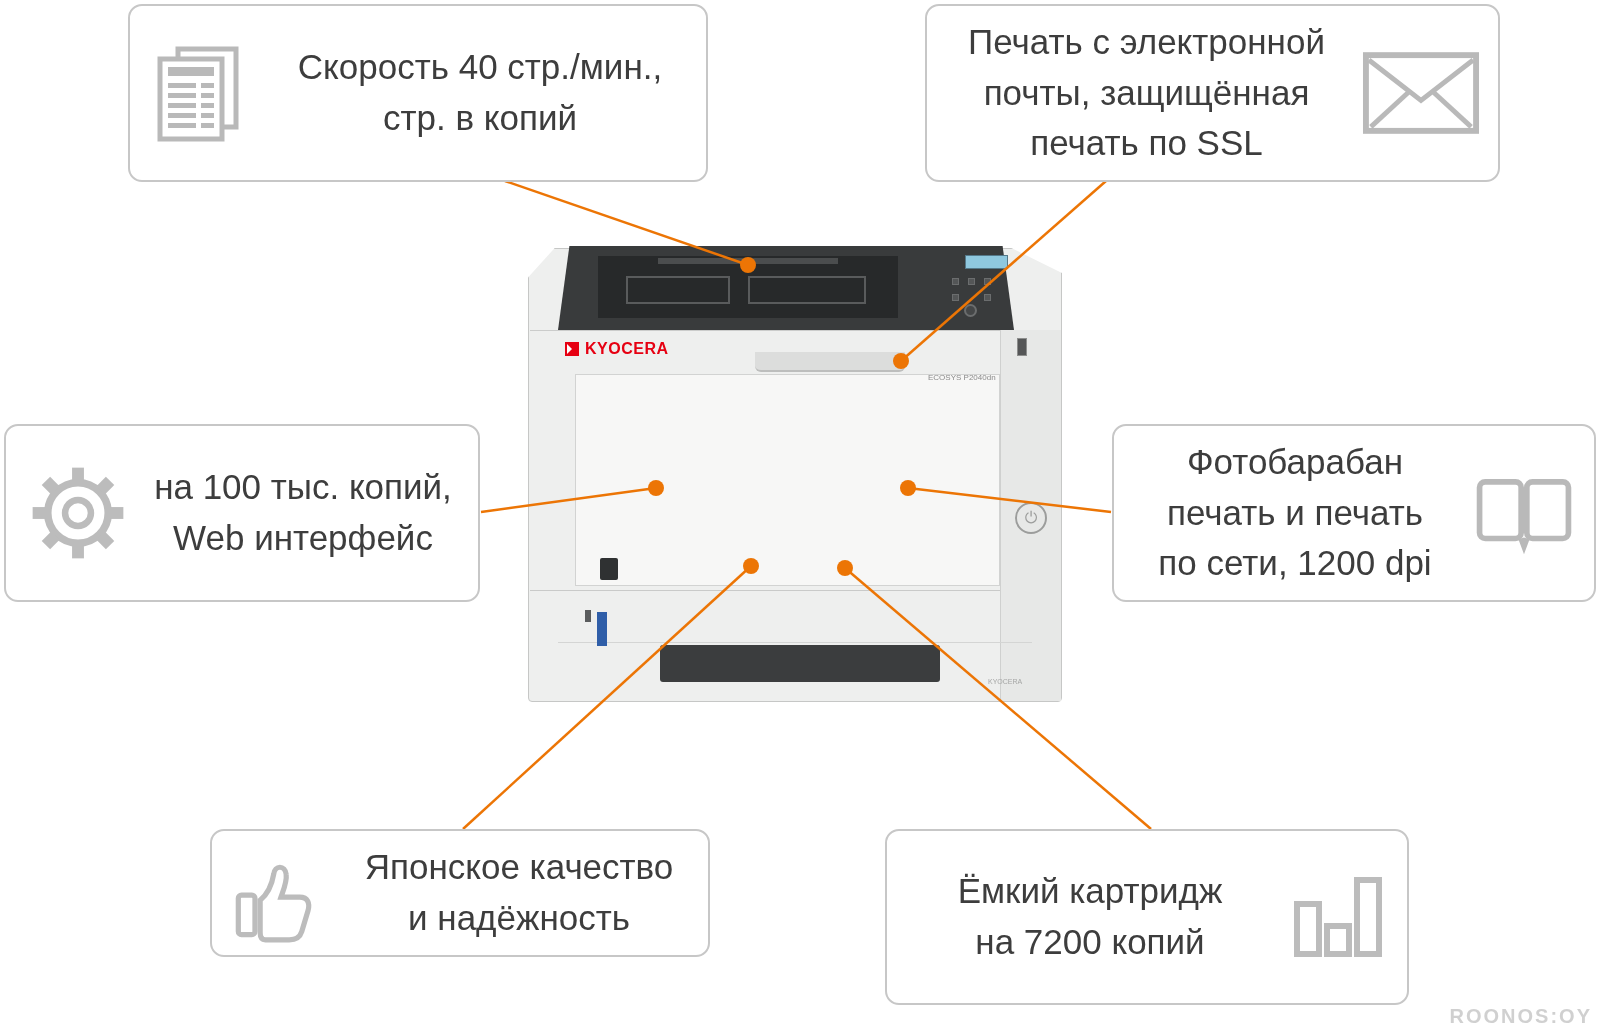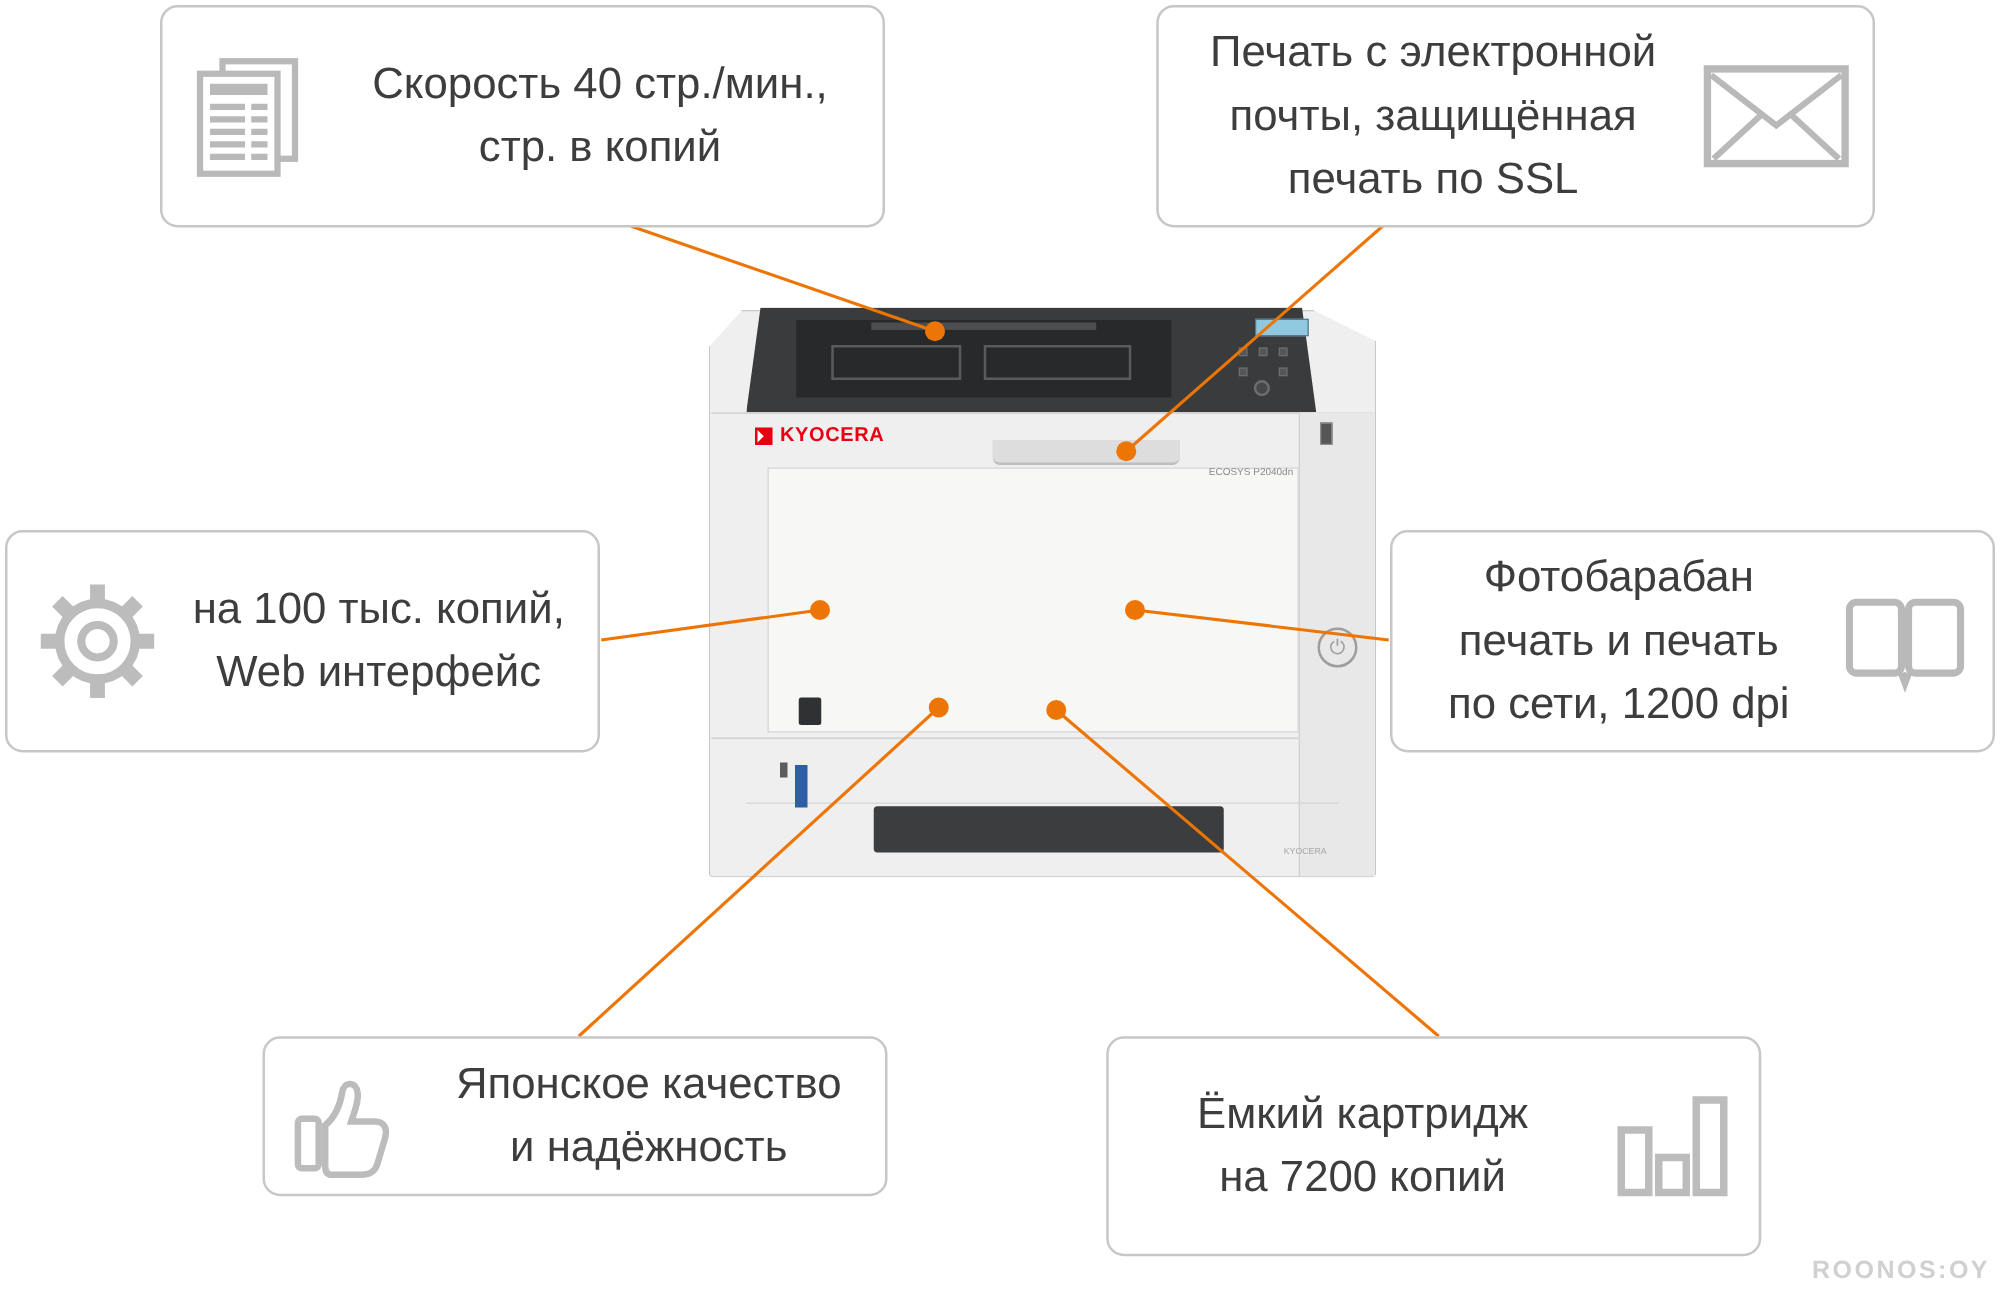--- a/index.html
+++ b/index.html
@@ -16,21 +16,21 @@
     padding:8px 18px; gap:14px;
   }
   .callout-text {
     flex:1; text-align:center; color:#3d3d3d; font-size:35px; line-height:1.45;
   }
   .icon-wrap { flex:0 0 auto; display:flex; align-items:center; justify-content:center; }
   .icon-wrap svg { display:block; }
   
   .overlay { position:absolute; left:0; top:0; z-index:2; pointer-events:none; }
   
-  .printer { position:absolute; left:528px; top:246px; width:534px; height:456px; z-index:1;margin-left:39px; }
+  .printer { position:absolute; left:528px; top:246px; width:534px; height:456px; z-index:1; }
   .p-body {
     position:absolute; left:0; top:2px; width:534px; height:454px;
     background:#eeefee; border:1px solid #c6c7c6; border-radius:4px;
     clip-path: polygon(5% 0, 90.5% 0, 100% 5.5%, 100% 100%, 0 100%, 0 6.5%);
   }
   .p-top-dark {
     position:absolute; left:30px; top:0; width:456px; height:84px; background:#393b3c;
     clip-path: polygon(2.5% 0, 97.5% 0, 100% 100%, 0 100%);
   }
   .p-tray { position:absolute; left:70px; top:10px; width:300px; height:62px; background:#27292a; }

